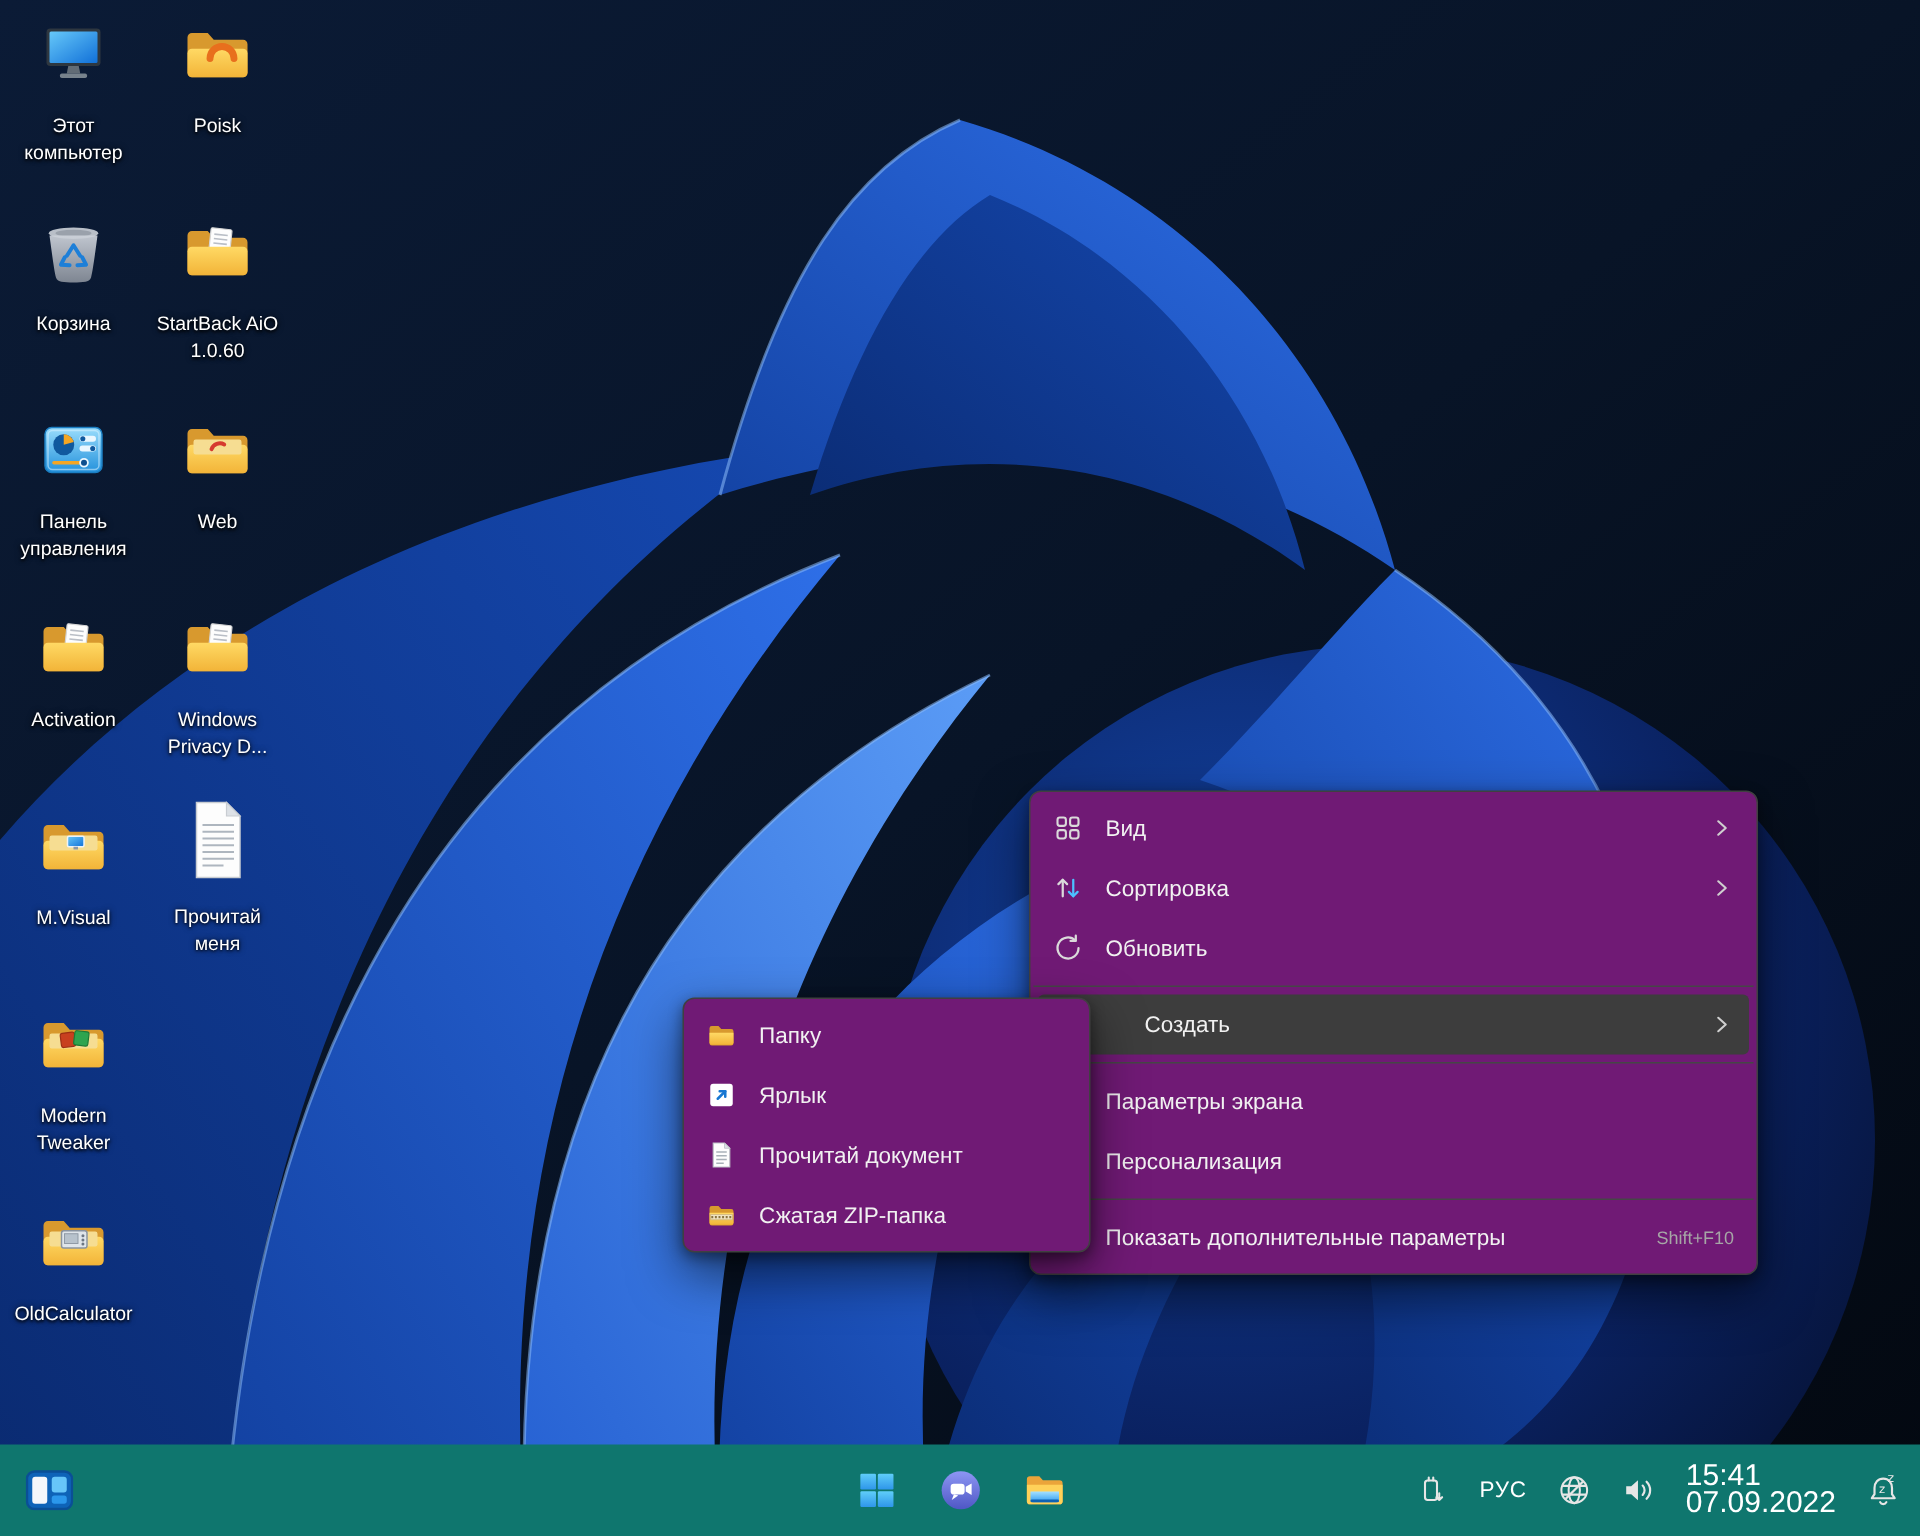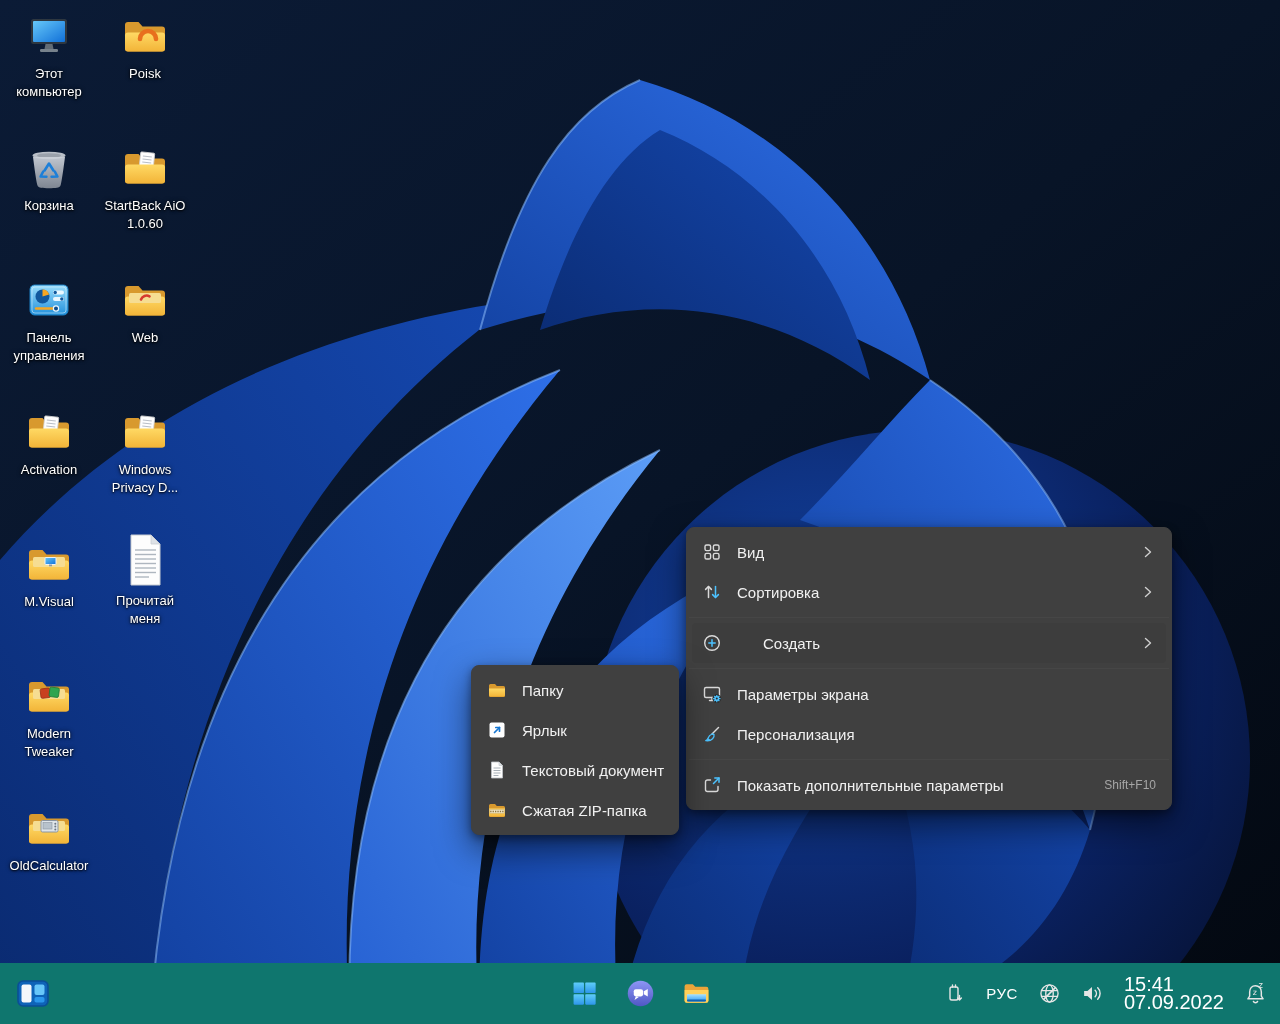--- a/index.html
+++ b/index.html
@@ -6,29 +6,29 @@
   html,body { width:1280px; height:1024px; overflow:hidden; }
   body { font-family:"Liberation Sans", sans-serif; background:#060e1e; position:relative; }
 
   .screen { position:absolute; inset:0; width:1280px; height:1024px; }
   .wallpaper { position:absolute; left:0; top:0; width:1280px; height:1024px; z-index:0; }
 
   
   .di { position:absolute; width:94px; text-align:center; z-index:2; cursor:default; }
   .di-ic { width:48px; height:48px; display:block; margin:0 auto; }
   .di-ic.doc { width:44px; height:54px; margin-top:-3px; }
-  .di-lb { margin-top:5px; font-size:13px; line-height:1.42; color:#ffffff;
+  .di-lb { margin-top:15px; font-size:13px; line-height:1.42; color:#ffffff;
            white-space:pre-line;
            text-shadow:0 1px 2px rgba(0,0,0,.95), 0 0 4px rgba(0,0,0,.8); }
 
   
-  .menu { position:absolute; background:#404040; border:1px solid #404040; border-radius:8px;
+  .menu { position:absolute; background:#701a75; border:1px solid #404040; border-radius:8px;
           padding:4px 0; box-shadow:0 14px 34px rgba(0,0,0,.55), 0 3px 9px rgba(0,0,0,.4); }
   .mainmenu { left:686px; top:527px; width:486px; z-index:11; }
-  .submenu  { left:471px; top:665px; width:208px; z-index:12; }
+  .submenu  { left:455px; top:665px; width:272px; z-index:12; }
   .mi { display:flex; align-items:center; height:40px; margin:0 5px; padding:0 10px;
         border-radius:4px; color:#f1f1f1; font-size:15px; }
   .mi.hl { background:#3d3d3d;gap:26px; }
   .mi-icon { width:20px; height:20px; margin-right:15px; flex:none; }
   .mi-label { flex:1; white-space:nowrap; }
   .mi-shortcut { color:#a6a6a6; font-size:12px; margin-left:16px; }
   .mi-chev { width:16px; height:16px; flex:none; margin-left:12px; }
   .menu-sep { height:1px; background:#464646; margin:5px 2px; }
 
   
@@ -314,21 +314,21 @@
       <svg class="mi-icon" viewBox="0 0 20 20">
         <path d="M4.5 2 H12 L15.5 5.5 V18 H4.5 Z" fill="#fdfdfd" stroke="#c0c4c9" stroke-width="0.8"></path>
         <path d="M12 2 L15.5 5.5 H12 Z" fill="#dde1e6" stroke="#c0c4c9" stroke-width="0.6"></path>
         <g stroke="#a8b0b8" stroke-width="1">
             <line x1="6.5" y1="8" x2="13.5" y2="8"></line>
             <line x1="6.5" y1="10.5" x2="13.5" y2="10.5"></line>
             <line x1="6.5" y1="13" x2="13.5" y2="13"></line>
             <line x1="6.5" y1="15.5" x2="11.5" y2="15.5"></line>
           </g>
       </svg>
-      <span class="mi-label">Текстовый документ</span>
+      <span class="mi-label">Прочитай документ</span>
     </div>
     <div class="mi">
       <svg class="mi-icon" viewBox="0 0 20 20">
         <path d="M2 5.5 a1.5 1.5 0 0 1 1.5 -1.5 h4.5 l1.8 2 h6.7 a1.5 1.5 0 0 1 1.5 1.5 v8 a1.5 1.5 0 0 1 -1.5 1.5 h-13 a1.5 1.5 0 0 1 -1.5 -1.5 Z" fill="#d8992e"></path>
         <path d="M2 8.5 h16 v6.5 a1.5 1.5 0 0 1 -1.5 1.5 h-13 a1.5 1.5 0 0 1 -1.5 -1.5 Z" fill="url(#gFF)"></path>
         <rect x="2.8" y="9.6" width="14.4" height="3.6" fill="#efe3c2" stroke="#cdb37a" stroke-width="0.5"></rect>
         <line x1="3.2" y1="11.4" x2="16.8" y2="11.4" stroke="#8a7440" stroke-width="1.5" stroke-dasharray="1.3 1.1"></line>
       </svg>
       <span class="mi-label">Сжатая ZIP-папка</span>
     </div>
@@ -359,20 +359,27 @@
           <g stroke="#4cc2ff">
               <path d="M13.5 4.5 V15.5"></path>
               <path d="M10.6 12.6 L13.5 15.5 L16.4 12.6"></path>
             </g>
         </g>
       </svg>
       <span class="mi-label">Сортировка</span>
       <svg class="mi-chev" viewBox="0 0 16 16">
           <path d="M5.5 3.5 L10.5 8 L5.5 12.5" stroke="#cfcfcf" stroke-width="1.4" fill="none" stroke-linecap="round" stroke-linejoin="round"></path>
         </svg>
+    </div>
+    <div class="mi">
+      <svg class="mi-icon" viewBox="0 0 20 20">
+        <path d="M17 10 a7 7 0 1 1 -2.1 -5" fill="none" stroke="#dadada" stroke-width="1.5" stroke-linecap="round"></path>
+        <path d="M15.2 1.8 L15.2 5.3 L11.7 5.3" fill="none" stroke="#dadada" stroke-width="1.5" stroke-linecap="round" stroke-linejoin="round"></path>
+      </svg>
+      <span class="mi-label">Обновить</span>
     </div>
     <div class="menu-sep"></div>
     <div class="mi hl">
       <svg class="mi-icon" viewBox="0 0 20 20">
         <circle cx="10" cy="10" r="7.3" fill="none" stroke="#dadada" stroke-width="1.4"></circle>
         <path d="M10 6.8 V13.2 M6.8 10 H13.2" stroke="#4cc2ff" stroke-width="1.5" stroke-linecap="round"></path>
       </svg>
       <span class="mi-label">Создать</span>
       <svg class="mi-chev" viewBox="0 0 16 16">
           <path d="M5.5 3.5 L10.5 8 L5.5 12.5" stroke="#cfcfcf" stroke-width="1.4" fill="none" stroke-linecap="round" stroke-linejoin="round"></path>

